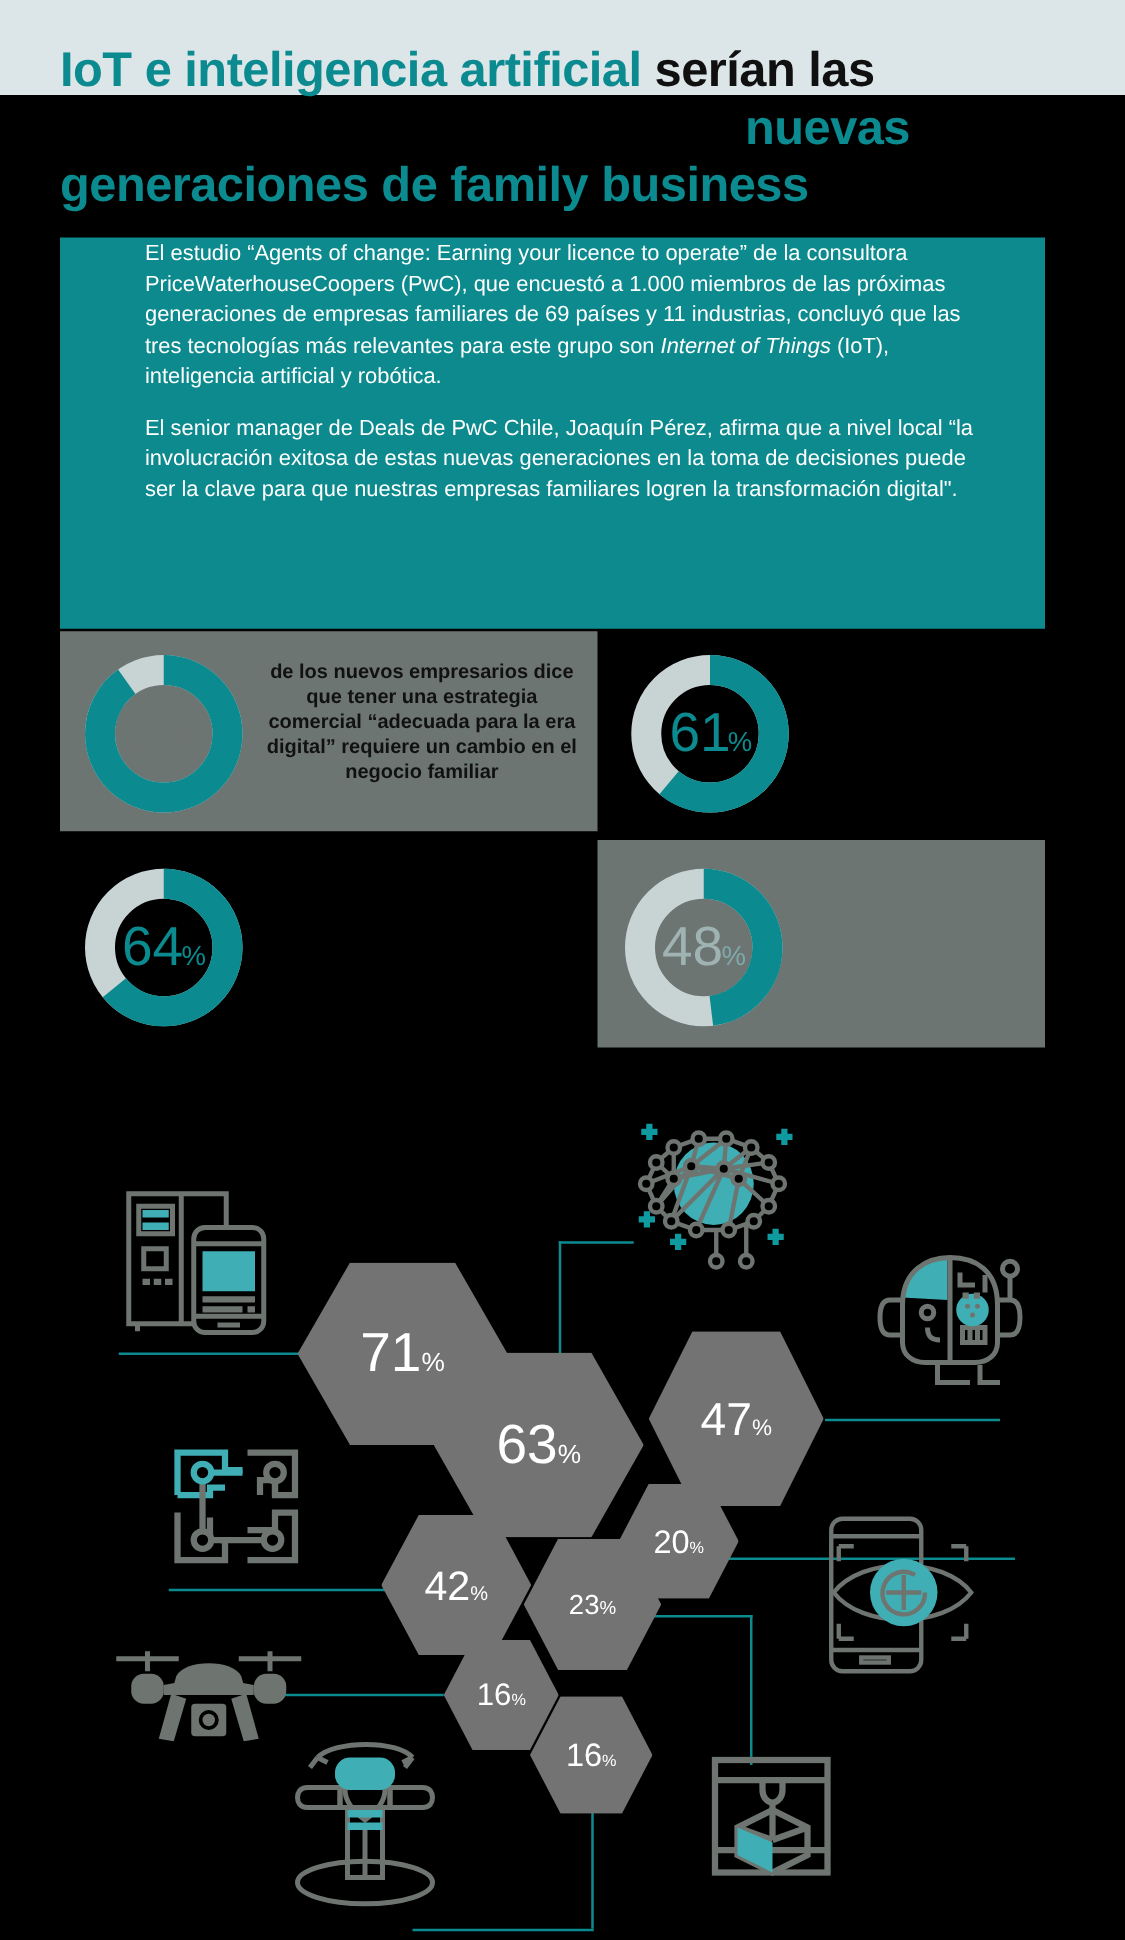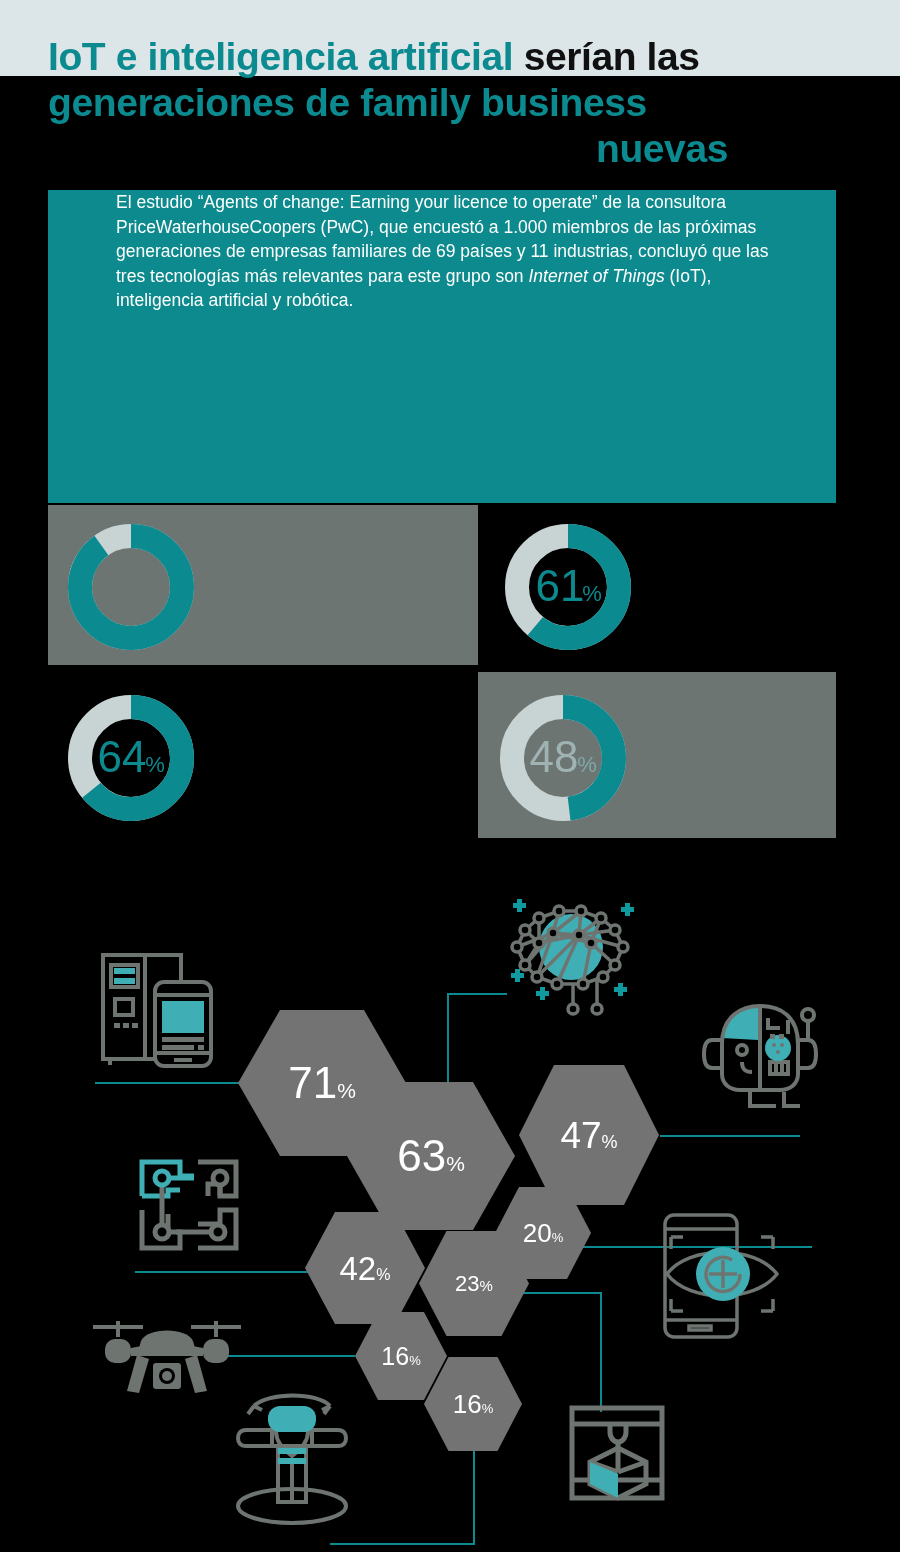--- a/index.html
+++ b/index.html
@@ -80,39 +80,41 @@
 </style>
 </head>
 <body>
 
 <div id="page">
 
   <div class="header-band"></div>
 
   <div class="title-block">
     <span class="title-line tl1"><span class="t-teal">IoT e inteligencia artificial</span><span class="t-dark"> serían las</span></span>
+    <span class="title-line tl2"><span class="t-teal-d">nuevas</span></span>
     <span class="title-line tl3"><span class="t-teal-d">generaciones de family business</span></span>
-    <span class="title-line tl2"><span class="t-teal-d">nuevas</span></span>
   </div>
 
   <div class="intro-panel">
     <p class="p1"><span>El estudio “Agents of change: Earning your licence to operate” de la consultora PriceWaterhouseCoopers (PwC), que encuestó a 1.000 miembros de las próximas generaciones de empresas familiares de 69 países y 11 industrias, concluyó que las tres tecnologías más relevantes para este grupo son </span><em>Internet of Things</em><span> (IoT), inteligencia artificial y robótica.</span></p>
+    <p class="p2">El senior manager de Deals de PwC Chile, Joaquín Pérez, afirma que a nivel local “la involucración exitosa de estas nuevas generaciones en la toma de decisiones puede ser la clave para que nuestras empresas familiares logren la transformación digital".</p>
   </div>
 
   <div class="card-gray card1"></div>
   <div class="donut-wrap" style="left:63px; top:519px;">
     <svg width="136" height="136" viewBox="0 0 136 136">
       <circle cx="68" cy="68" r="51" fill="none" stroke="#C8D3D3" stroke-width="24"></circle>
       <circle class="arc" cx="68" cy="68" r="51" fill="none" stroke="#0B8A8F" stroke-width="24" transform="rotate(-90 68 68)" stroke-dasharray="288.398205599543 32.04424506661587"></circle>
       <g>
         <text x="60" y="82" text-anchor="middle" fill="#6D7573" font-family="Liberation Sans, sans-serif" font-size="44" font-weight="300">90</text>
         <text x="93" y="82" text-anchor="middle" fill="#6D7573" font-family="Liberation Sans, sans-serif" font-size="22" font-weight="300">%</text>
       </g>
     </svg>
   </div>
+  <div class="stat-text" style="left:210px; top:528px; width:255px; text-align:center;">de los nuevos empresarios dice que tener una estrategia comercial “adecuada para la era digital” requiere un cambio en el negocio familiar</div>
 
   <div class="stat-card card2"></div>
   <div class="donut-wrap" style="left:500px; top:519px;">
     <svg width="136" height="136" viewBox="0 0 136 136">
       <circle cx="68" cy="68" r="51" fill="none" stroke="#C8D3D3" stroke-width="24"></circle>
       <circle class="arc" cx="68" cy="68" r="51" fill="none" stroke="#0B8A8F" stroke-width="24" transform="rotate(-90 68 68)" stroke-dasharray="195.46989490635693 124.97255575980196"></circle>
       <g>
         <text x="60" y="82" text-anchor="middle" fill="#0B8A8F" font-family="Liberation Sans, sans-serif" font-size="44" font-weight="300">61</text>
         <text x="92" y="82" text-anchor="middle" fill="#0B8A8F" font-family="Liberation Sans, sans-serif" font-size="22" font-weight="300">%</text>
       </g>

